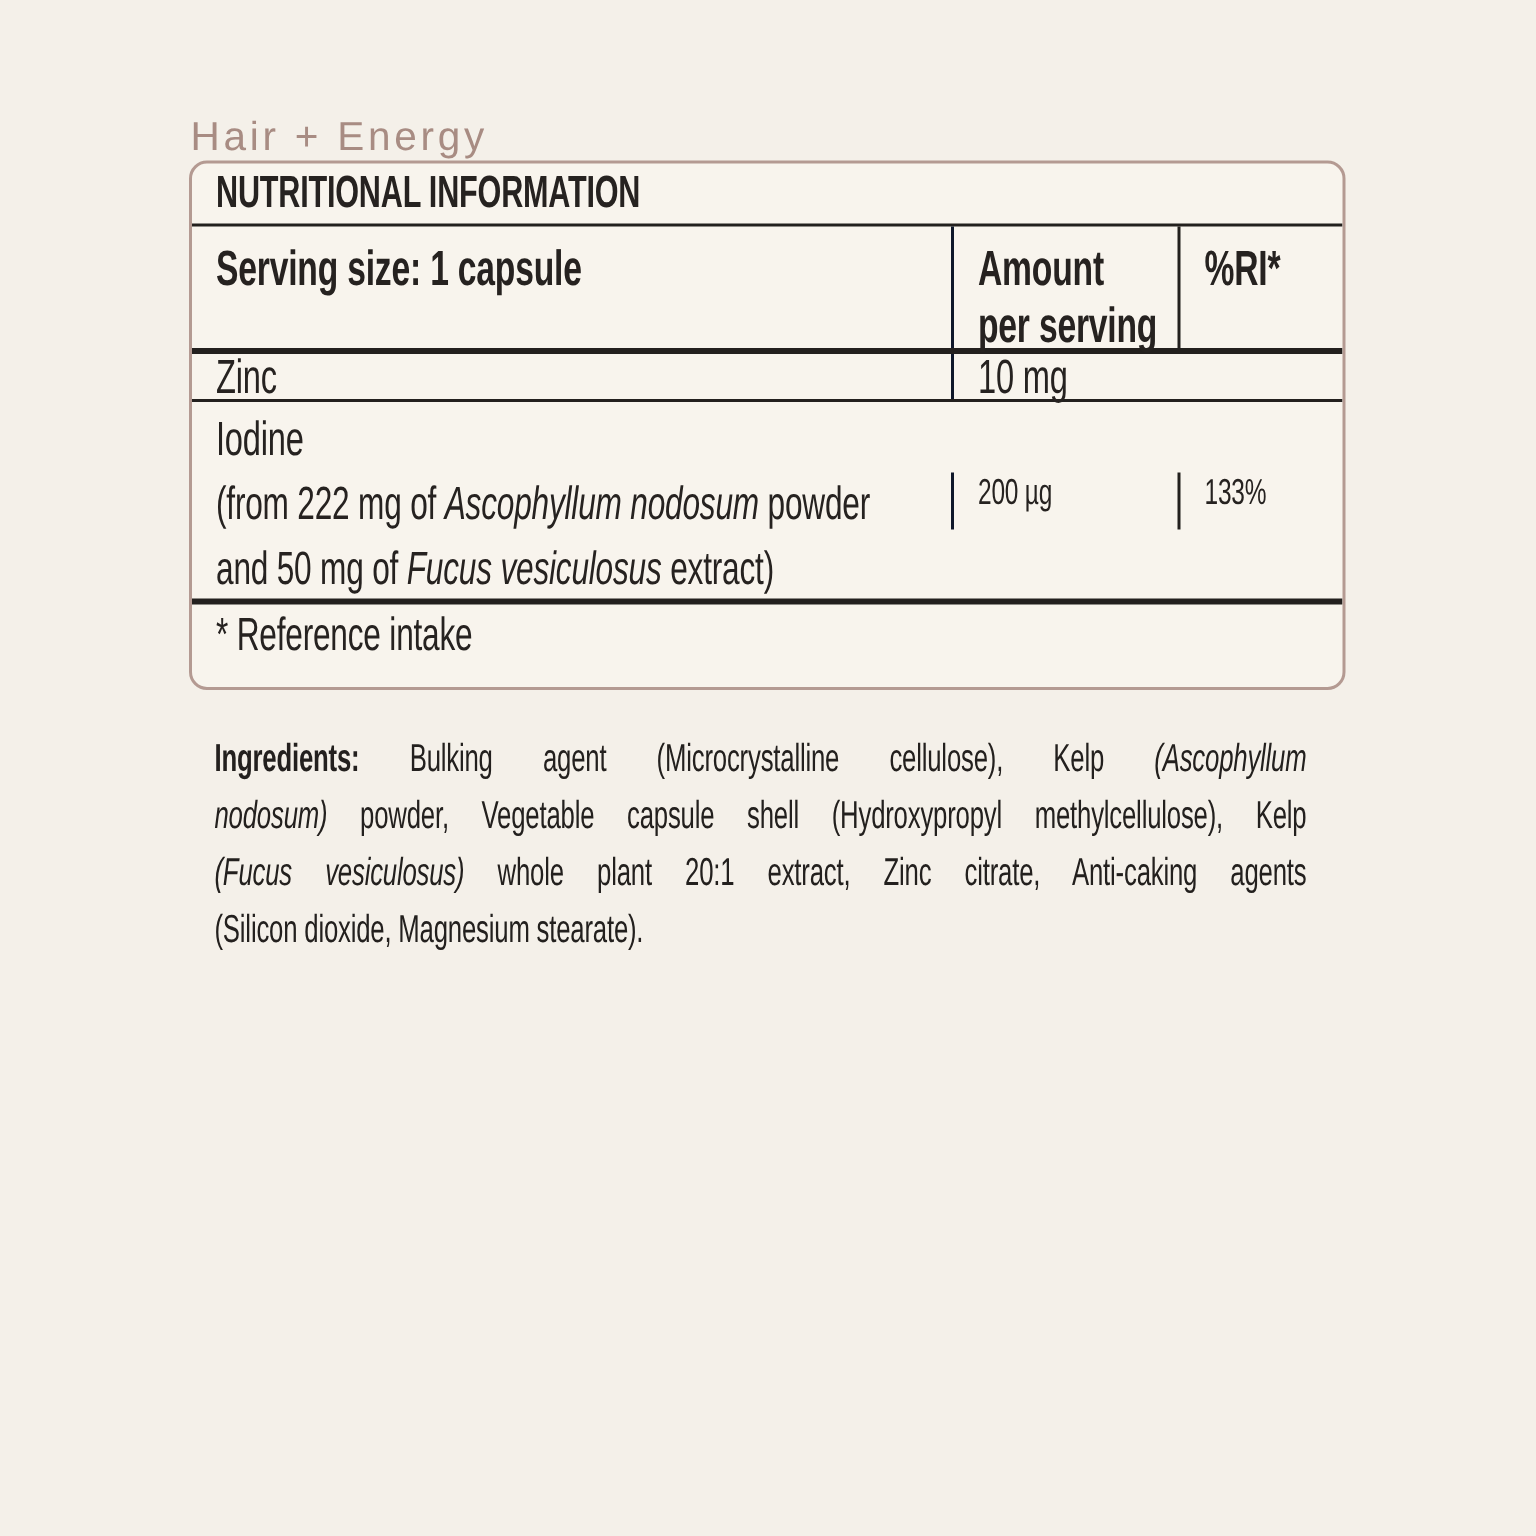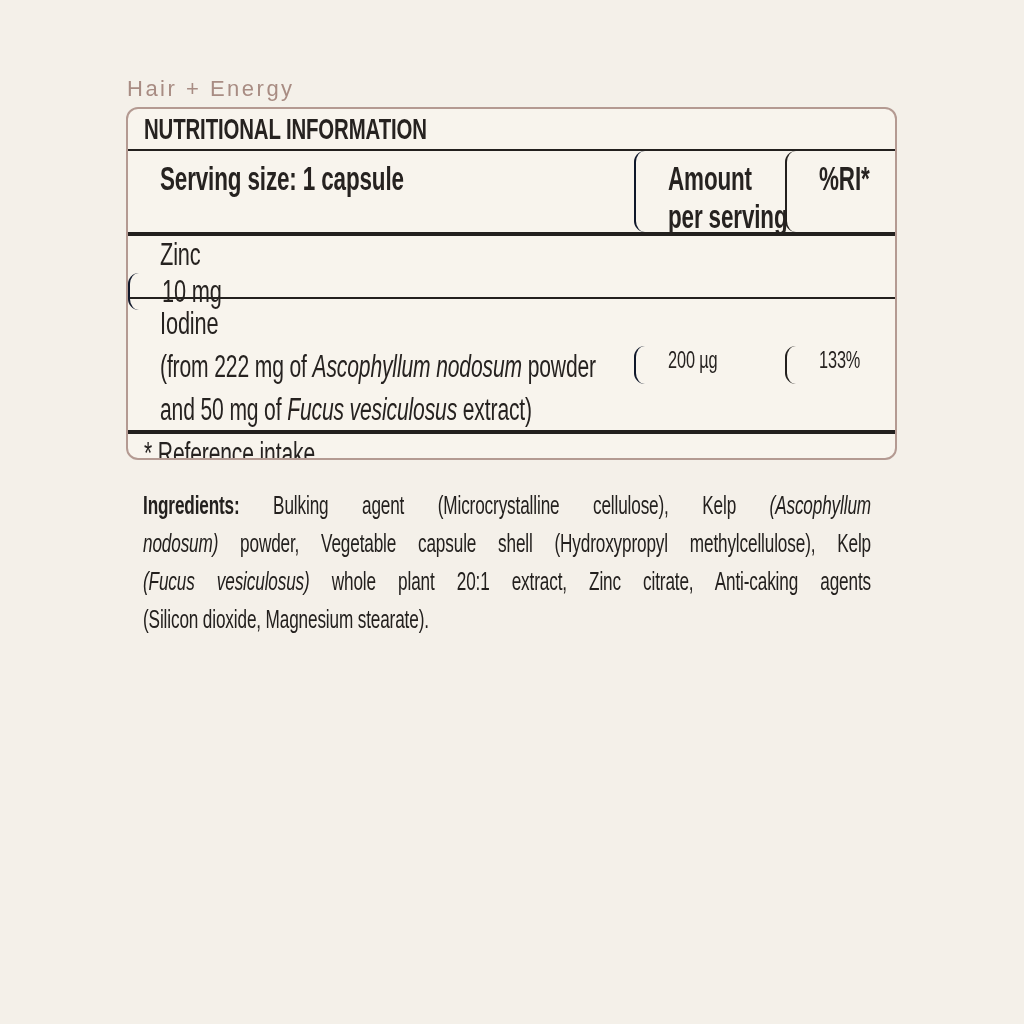--- a/index.html
+++ b/index.html
@@ -29,47 +29,47 @@
     white-space: nowrap;
     letter-spacing: -0.2px;
   }
   .bold { font-weight: bold; }
   .it   { font-style: italic; }
 
   .product-title {
     position: absolute;
     left: 127px;
     top: 76px;
-    font-size: 22px;
+    font-size: 27px;
     letter-spacing: 2.5px;
     color: #a88c83;
   }
 
   .nutrition-card {
     position: absolute;
     left: 126px;
     top: 107px;
     width: 771px;
     height: 353px;
     box-sizing: border-box;
     background: #f8f4ed;
     border: 2px solid #b49a92;
     border-radius: 12px;
     overflow: hidden;
   }
   .row { box-sizing: border-box; display: flex; position: relative; }
   .row-title  { height: 42px;  border-bottom: 2px solid #23201e; align-items: center; padding-left: 16px; }
   .row-title .cnd { font-size: 30px; }
   .row-header { height: 85px;  border-bottom: 4px solid #23201e; }
-  .row-zinc   { height: 63px;  border-bottom: 2px solid #23201e; flex-direction: column; }
+  .row-zinc   { height: 32px;  border-bottom: 2px solid #23201e; }
   .row-iodine { height: 135px; border-bottom: 4px solid #23201e; align-items: center; }
   .row-foot   { height: 40px;  align-items: center; padding-left: 16px; border-radius: 19px; }
   .row-foot .cnd { font-size: 31px; }
 
-  .cell { box-sizing: border-box; padding-left: 32px; border-radius: 11px; }
+  .cell { box-sizing: border-box; padding-left: 16px; }
   .c1 { width: 506px; }
   .c2 { width: 151px; border-left: 2px solid #0f172a; }
   .c3 { flex: 1;      border-left: 2px solid #23201e; }
 
   .row-header .cell { padding-top: 9px; }
   .row-header .cnd, .row-header .cnd-block { font-size: 33px; line-height: 38px; }
 
   .row-zinc .cell { display: flex; align-items: center; font-size: 32px; }
 
   .row-iodine .c1 { padding-top: 3px; }

